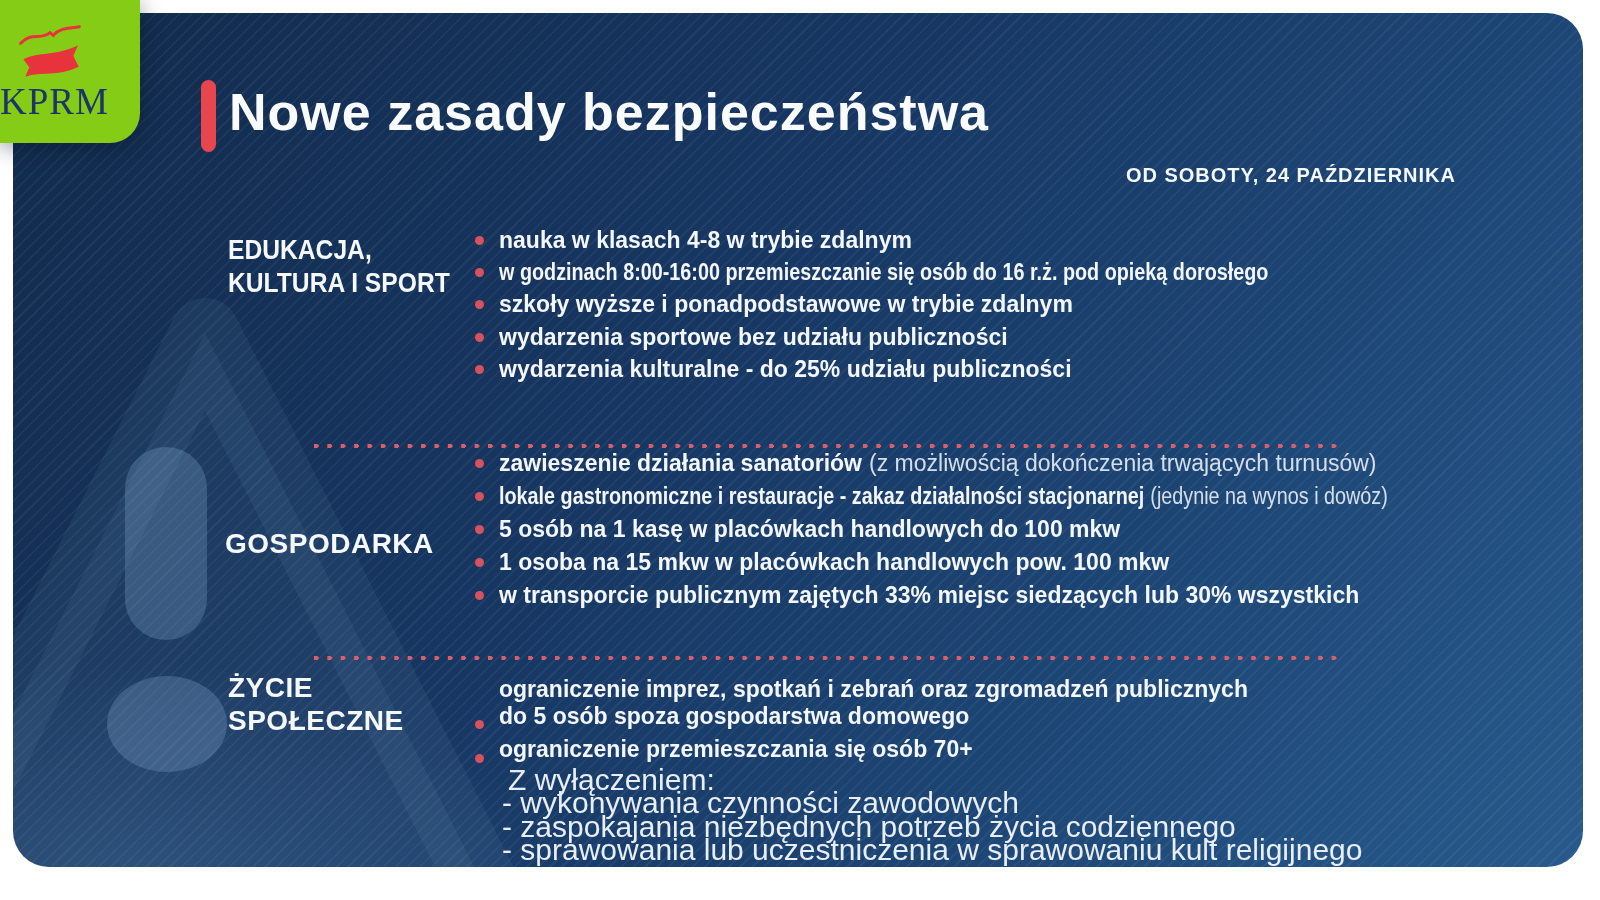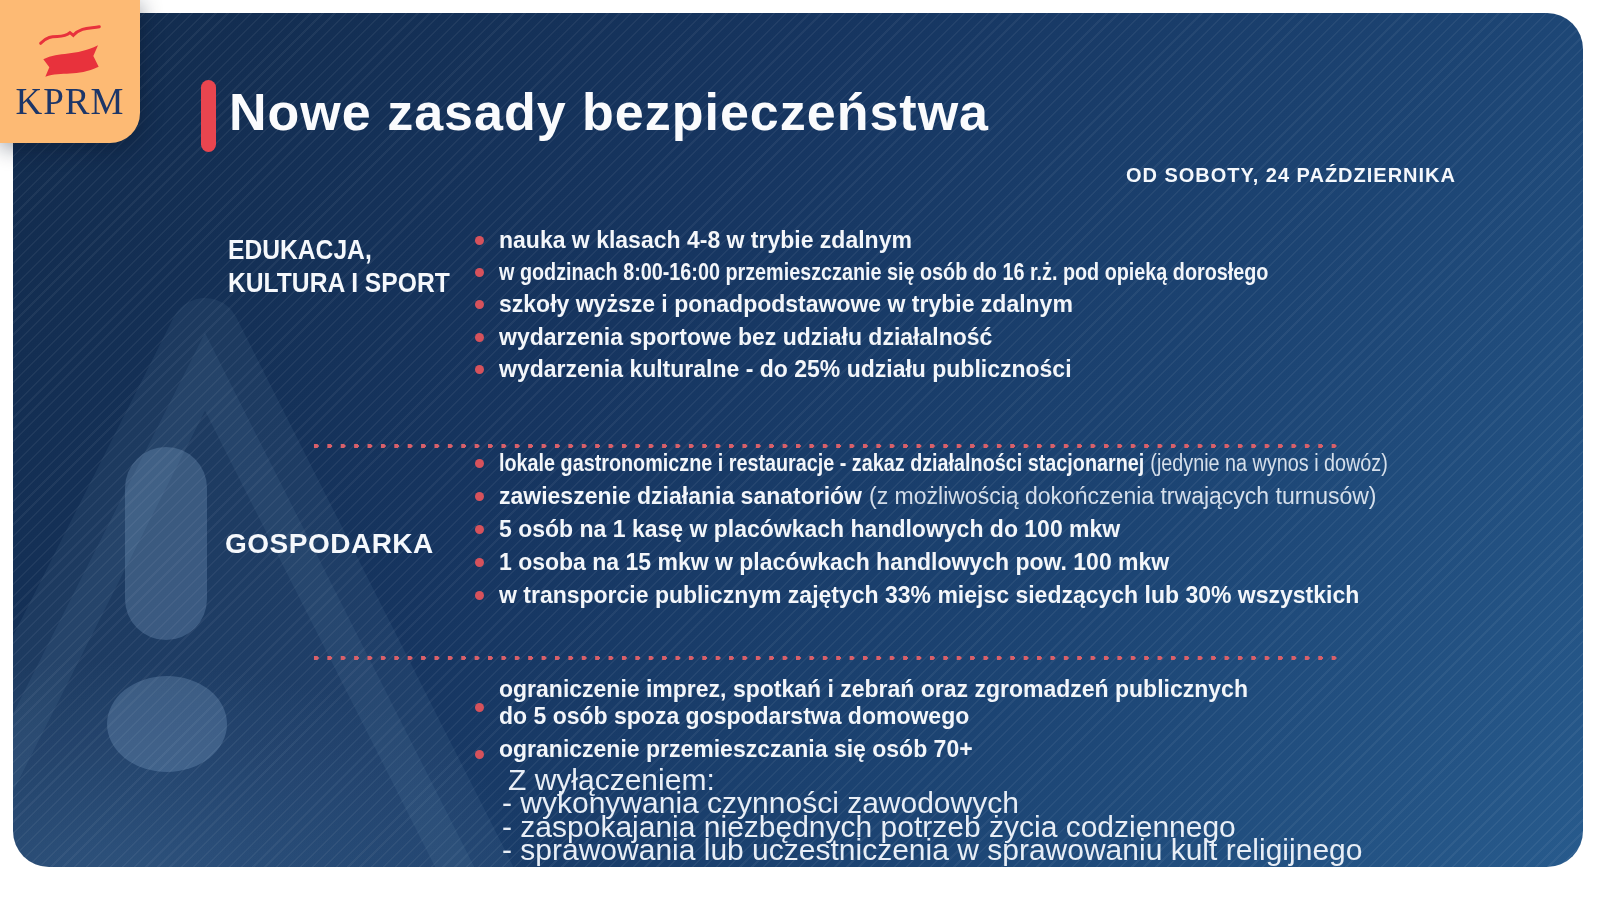--- a/index.html
+++ b/index.html
@@ -17,23 +17,23 @@
       radial-gradient(620px 320px at 6% 102%, rgba(96,150,200,0.22), rgba(96,150,200,0) 70%),
       linear-gradient(126deg, #122b4c 0%, #163560 38%, #1c4473 68%, #275a8c 100%);
   }
 
   
   .watermark { position: absolute; left: -73px; top: 265px; width: 700px; height: 650px; z-index: 1; }
 
   
   .logo-box {
     position: absolute; left: 0; top: 0; width: 140px; height: 143px;
-    background: #fdba74; border-radius: 0 0 30px 0; z-index: 5;
+    background: #84cc16; border-radius: 0 0 30px 0; z-index: 5;
     box-shadow: 0 4px 22px rgba(8,20,40,0.45);
-    display: flex; flex-direction: column; align-items: center;
+    display: flex; flex-direction: column; align-items: flex-start;
   }
   .logo-flag { width: 100px; height: 64px; margin-top: 18px; }
   .logo-text {
     font-family: "Liberation Serif", serif; font-size: 37px; color: #1d3668;
     letter-spacing: 1px; margin-top: -2px;
   }
 
   
   .title-row { position: absolute; left: 188px; top: 58px; display: flex; align-items: center; z-index: 3; }
   .red-bar { width: 15px; height: 72px; border-radius: 8px; background: #e8454f; margin-right: 13px; margin-top: 8px; }
@@ -63,21 +63,21 @@
   .items-3 { top: 663px; }
   .item { display: flex; align-items: center; height: 32.4px; white-space: nowrap; }
   .items-2 .item { height: 33px; }
   .dot { flex: 0 0 auto; width: 9px; height: 9px; border-radius: 50%; background: #d6525c; margin-right: 15px; }
   .txt { font-size: 23px; font-weight: 700; color: #f3f6fa; }
   .note { font-size: 23px; font-weight: 400; color: rgba(238,244,250,0.88); margin-left: 7px; }
   .txtwrap { white-space: nowrap; }
   .cond-x { transform: scaleX(0.86); transform-origin: left center; display: inline-block; }
 
   
-  .items-3 .item { height: auto; align-items: center; }
+  .items-3 .item { height: auto; align-items: flex-end; }
   .items-3 .dot { margin-top: 10px; }
   .items-3 .txt { line-height: 26.5px; white-space: pre-line; }
   .items-3 .item + .item { margin-top: 7px; }
   .subblock { margin: 5px 0 0 27px; }
   .subintro, .subline {
     font-size: 30px; font-weight: 400; color: #e8eef6; line-height: 23.6px; white-space: nowrap;
   }
   .subintro { padding-left: 6px; }
 
   
@@ -118,60 +118,62 @@
       <div class="item">
         <span class="dot"></span>
         <span class="txt cond-x">w godzinach 8:00-16:00 przemieszczanie się osób do 16 r.ż. pod opieką dorosłego</span>
       </div>
       <div class="item">
         <span class="dot"></span>
         <span class="txt">szkoły wyższe i ponadpodstawowe w trybie zdalnym</span>
       </div>
       <div class="item">
         <span class="dot"></span>
-        <span class="txt">wydarzenia sportowe bez udziału działalność</span>
+        <span class="txt">wydarzenia sportowe bez udziału publiczności</span>
       </div>
       <div class="item">
         <span class="dot"></span>
         <span class="txt">wydarzenia kulturalne - do 25% udziału publiczności</span>
       </div>
     </div>
 
     <div class="divider divider-1"></div>
 
     <div class="sec-label label-2">GOSPODARKA</div>
     <div class="items items-2">
+      <div class="item">
+        <span class="dot"></span>
+        <span class="txtwrap">
+          <span class="txt">zawieszenie działania sanatoriów</span><span class="note">(z możliwością dokończenia trwających turnusów)</span>
+        </span>
+      </div>
       <div class="item">
         <span class="dot"></span>
         <span class="txtwrap cond-x">
           <span class="txt">lokale gastronomiczne i restauracje - zakaz działalności stacjonarnej</span><span class="note">(jedynie na wynos i dowóz)</span>
         </span>
       </div>
       <div class="item">
         <span class="dot"></span>
-        <span class="txtwrap">
-          <span class="txt">zawieszenie działania sanatoriów</span><span class="note">(z możliwością dokończenia trwających turnusów)</span>
-        </span>
-      </div>
-      <div class="item">
-        <span class="dot"></span>
         <span class="txt">5 osób na 1 kasę w placówkach handlowych do 100 mkw</span>
       </div>
       <div class="item">
         <span class="dot"></span>
         <span class="txt">1 osoba na 15 mkw w placówkach handlowych pow. 100 mkw</span>
       </div>
       <div class="item">
         <span class="dot"></span>
         <span class="txt">w transporcie publicznym zajętych 33% miejsc siedzących lub 30% wszystkich</span>
       </div>
     </div>
 
     <div class="divider divider-2"></div>
 
+    <div class="sec-label label-3">ŻYCIE
+SPOŁECZNE</div>
     <div class="items items-3">
       <div class="item">
         <span class="dot"></span>
         <span class="txt">ograniczenie imprez, spotkań i zebrań oraz zgromadzeń publicznych
 do 5 osób spoza gospodarstwa domowego</span>
       </div>
       <div class="item">
         <span class="dot"></span>
         <span class="txt">ograniczenie przemieszczania się osób 70+</span>
       </div>

